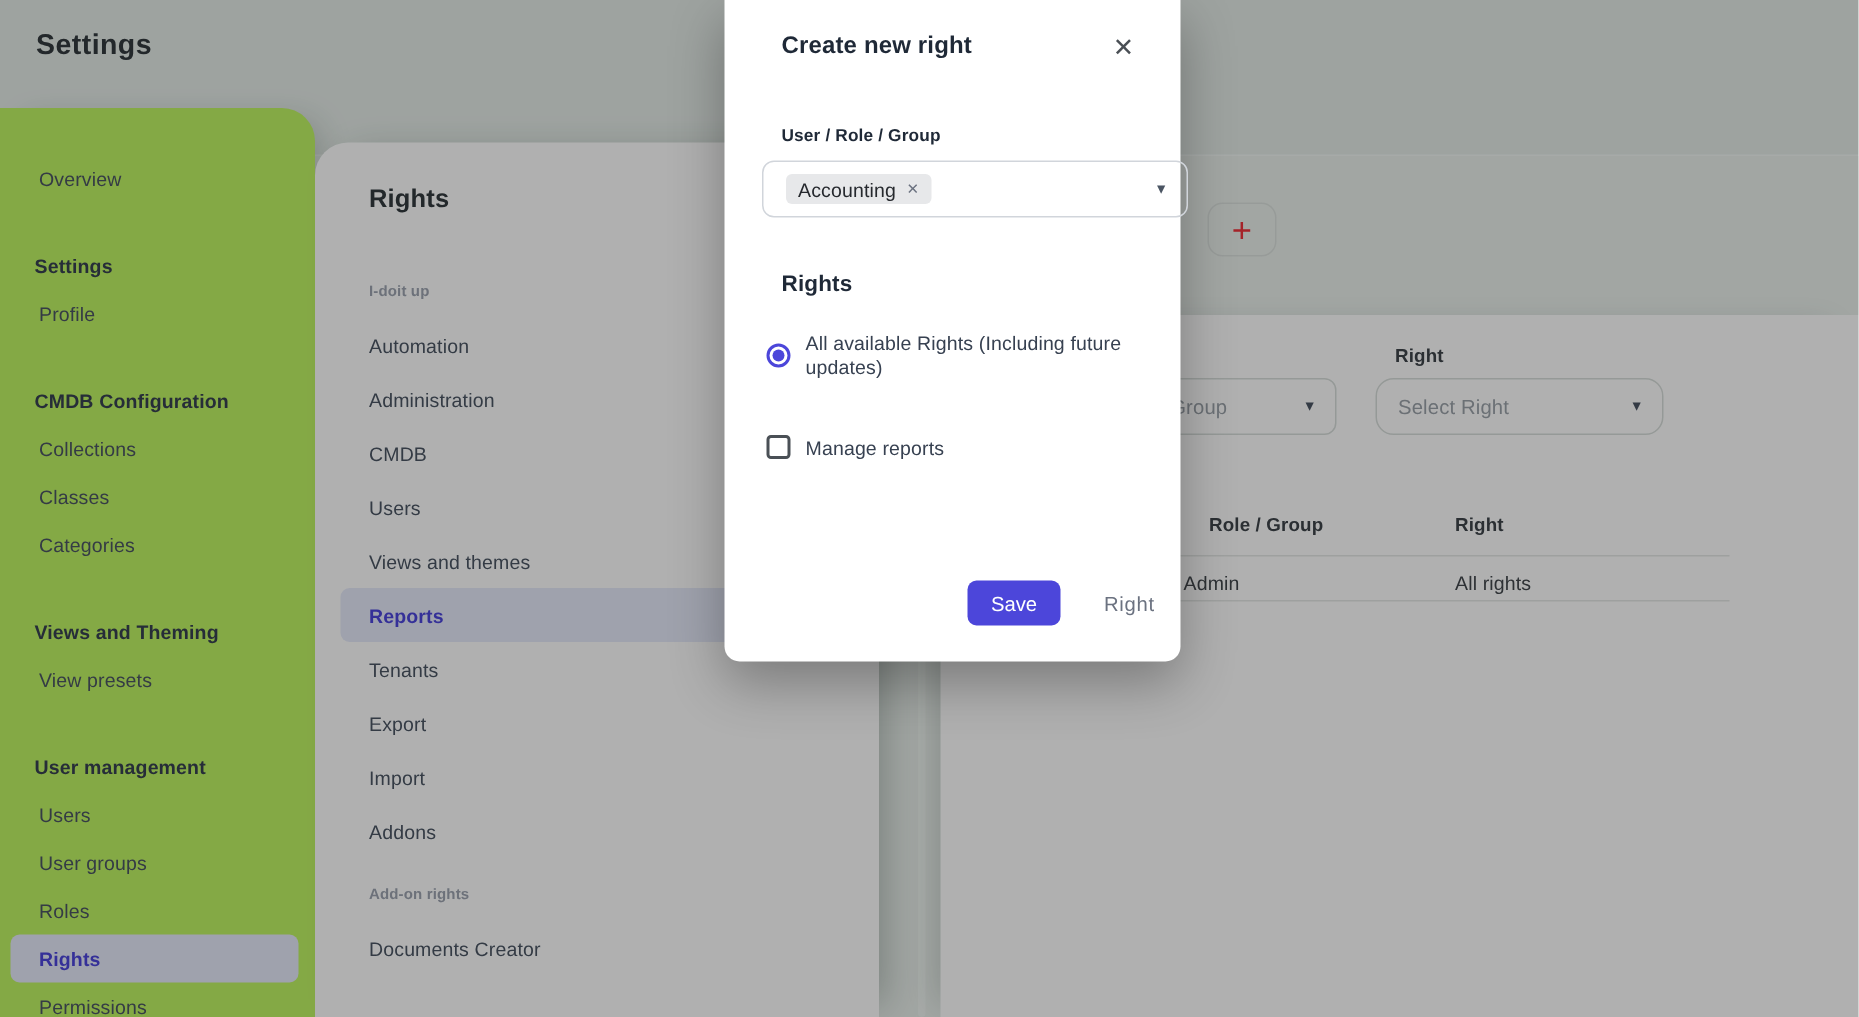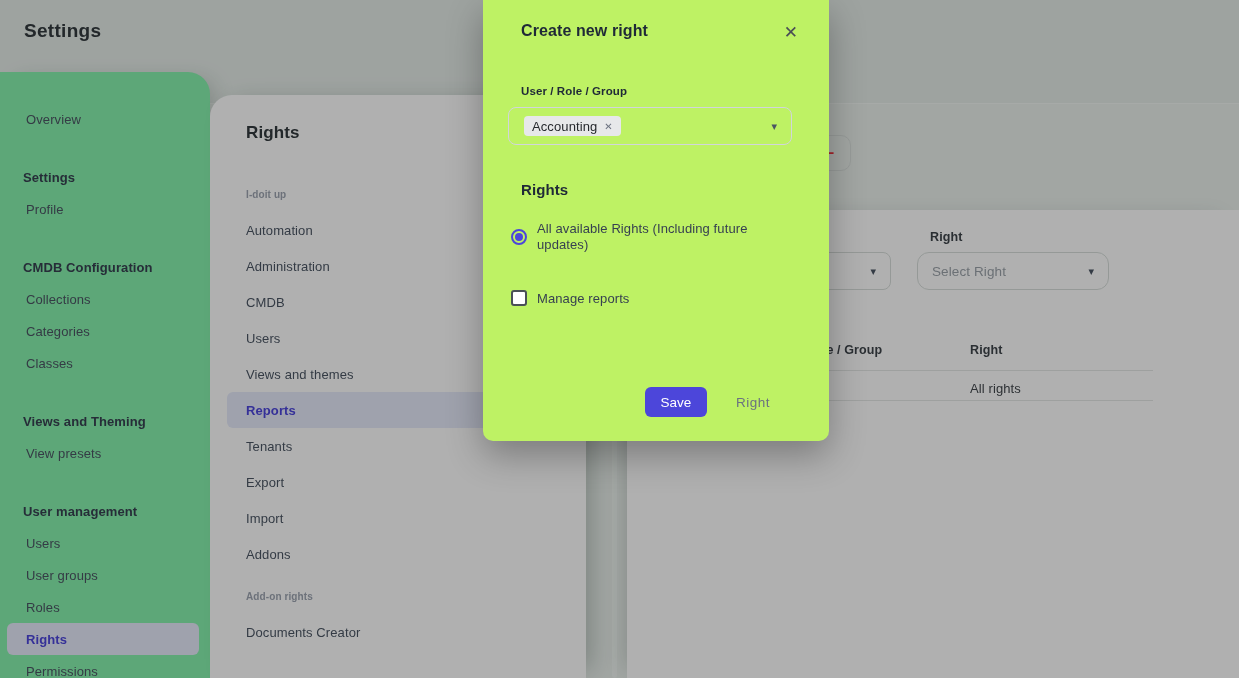--- a/index.html
+++ b/index.html
@@ -4,21 +4,21 @@
 <style>
   * { margin:0; padding:0; box-sizing:border-box; }
   html,body { width:1239px; height:678px; }
   body { font-family:"Liberation Sans","DejaVu Sans",sans-serif; letter-spacing:.1px; }
 
   .page { position:relative; width:1239px; height:678px; overflow:hidden; background:var(--page-bg,#e8eeea); }
   .header-band { position:absolute; left:0; top:0; right:0; height:104px; background:var(--band-bg,#e3eae6); border-bottom:1px solid #f0f4f1; }
   .page-title { position:absolute; left:24px; top:20px; font-size:19px; font-weight:700; color:#333a3e; letter-spacing:.3px; }
 
   
-  .sidebar { position:absolute; left:0; top:72px; width:210px; height:606px; background:#86efac;
+  .sidebar { position:absolute; left:0; top:72px; width:210px; height:606px; background:#bef264;
              border-radius:0 22px 0 0; padding-top:31px; box-shadow:10px 2px 22px -8px rgba(30,50,40,.25); }
   .side-item { height:32px; display:flex; align-items:center; padding-left:26px; font-size:13px; color:#4b5563; cursor:pointer; }
   .side-section { height:32px; display:flex; align-items:center; padding-left:23px; font-size:13px; font-weight:700; color:#374151; margin-top:26px; }
   .side-item.selected { background:var(--selection,#e4e8f8); color:var(--accent,#4c46da); font-weight:700;
                         margin-left:7px; margin-right:11px; padding-left:19px; border-radius:6px; }
 
   
   .rights-panel { position:absolute; left:210px; top:95px; width:376px; height:583px; background:#fcfdfd;
                   border-radius:22px 0 0 0; padding-top:28px; box-shadow:12px 0 24px -8px rgba(30,50,40,.28); }
   .panel-title { padding-left:36px; font-size:17px; font-weight:700; color:#333a3e; height:24px; margin-bottom:29px; }
@@ -42,21 +42,21 @@
   .sel-right { left:290px; top:42px; width:192px;border-radius:12px; }
   .sel-hidden { left:18px; top:42px; width:246px; padding-left:12px; }
   .caret { margin-left:auto; font-size:11px; color:#4b5563; line-height:1; flex:0 0 auto; }
 
   .th { position:absolute; font-size:12.5px; font-weight:700; color:#3e444a; }
   .td { position:absolute; font-size:13px; color:#42474c; }
   .tline { position:absolute; left:146px; width:380px; height:1px; background:#e2e6e4; }
 
   
   .overlay { position:absolute; inset:0; background:rgba(0,0,0,.30); z-index:10; }
-  .modal { position:absolute; left:483px; top:0; width:346px; height:441px; background:#bef264; z-index:20;
+  .modal { position:absolute; left:483px; top:0; width:304px; height:441px; background:#ffffff; z-index:20;
            border-radius:0 0 10px 10px; box-shadow:0 14px 36px rgba(0,0,0,.30); }
   .modal-title { position:absolute; left:38px; top:22px; font-size:16px; font-weight:600; color:#1f2937; }
   .modal-close { position:absolute; right:26px; top:20px; width:24px; height:24px; display:flex; align-items:center; justify-content:center; cursor:pointer; }
   .fld-label { position:absolute; left:38px; top:85px; font-size:11.5px; font-weight:700; color:#1f2937; }
   .m-select { position:absolute; left:25px; top:107px; width:284px; height:38px; border:1px solid #d1d5db; border-radius:8px;
               display:flex; align-items:center; padding:0 14px 0 15px; cursor:pointer; }
   .chip { display:flex; align-items:center; gap:7px; height:20px; padding:0 8px; background:#e7e8ea; border-radius:4px;
           font-size:13px; color:#26292e; }
   .chip-x { font-size:10px; color:#6b7280; cursor:pointer; }
   .m-section { position:absolute; left:38px; top:181px; font-size:15px; font-weight:600; color:#1f2937; }
@@ -77,22 +77,22 @@
 <div class="page">
   <div class="header-band"></div>
   <div class="page-title">Settings</div>
 
   <nav class="sidebar">
     <div class="side-item">Overview</div>
     <div class="side-section">Settings</div>
     <div class="side-item">Profile</div>
     <div class="side-section">CMDB Configuration</div>
     <div class="side-item">Collections</div>
+    <div class="side-item">Classes</div>
     <div class="side-item">Categories</div>
-    <div class="side-item">Classes</div>
     <div class="side-section">Views and Theming</div>
     <div class="side-item">View presets</div>
     <div class="side-section">User management</div>
     <div class="side-item">Users</div>
     <div class="side-item">User groups</div>
     <div class="side-item">Roles</div>
     <div class="side-item selected">Rights</div>
     <div class="side-item">Permissions</div>
   </nav>
 

